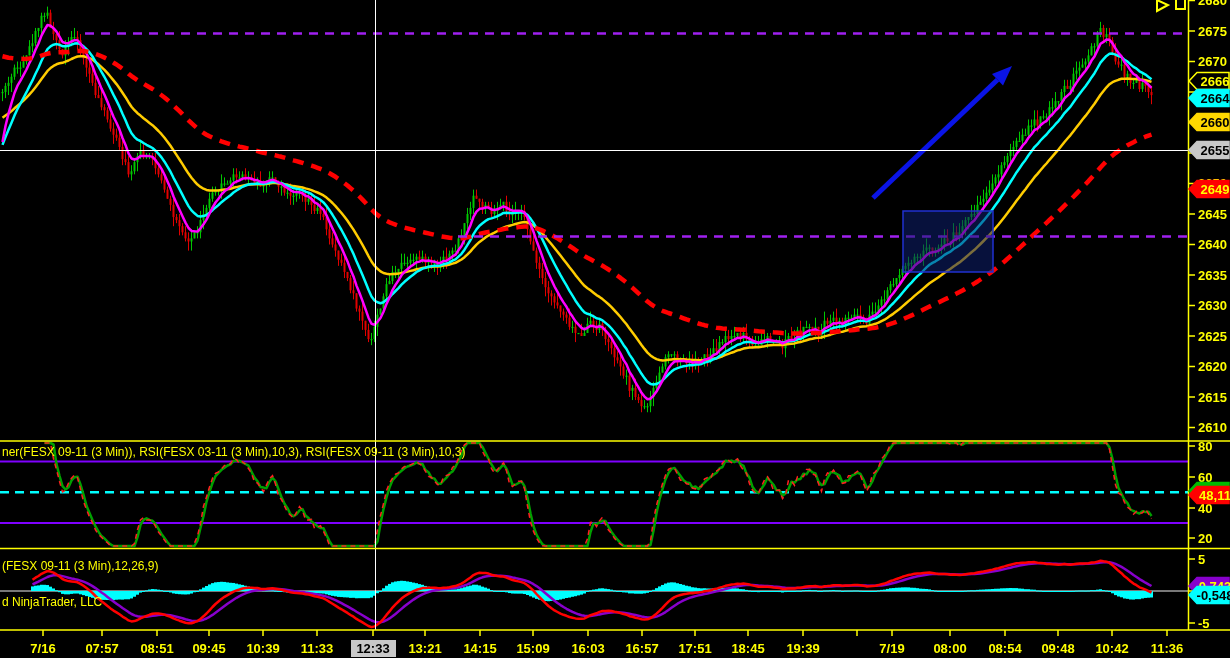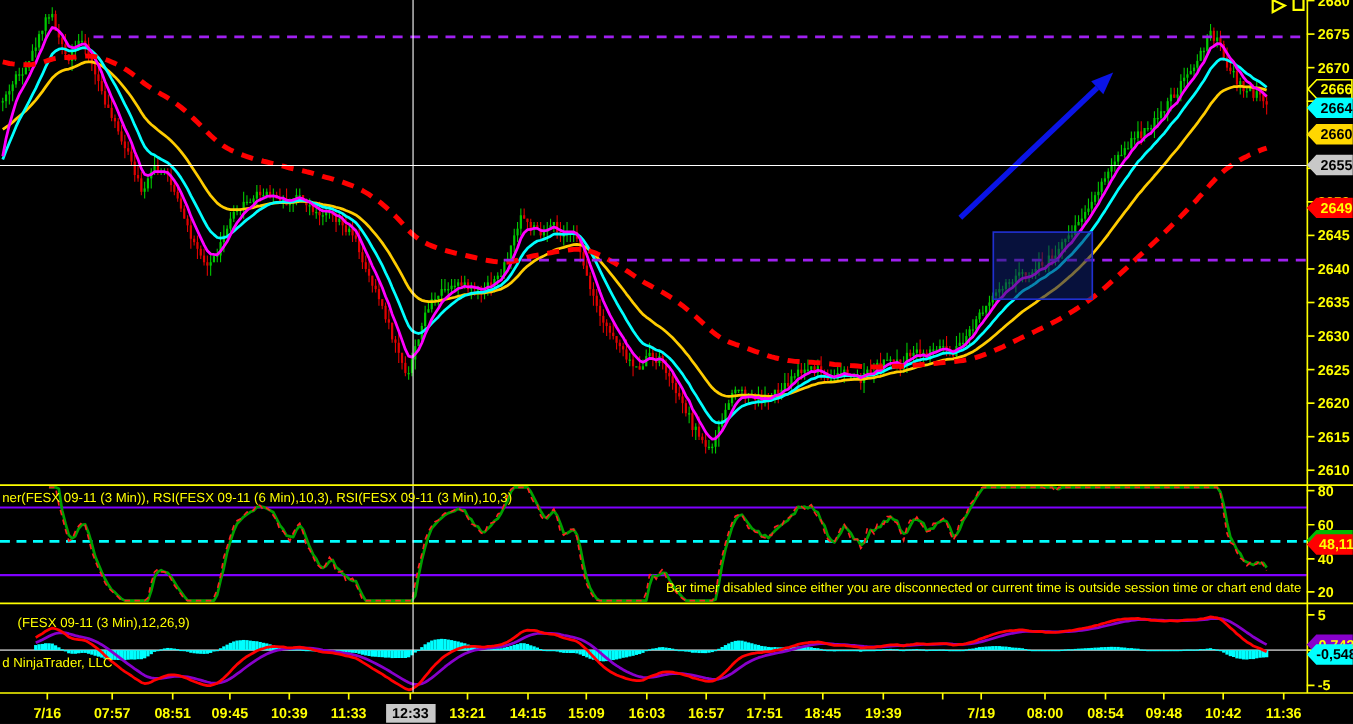--- a/index.html
+++ b/index.html
@@ -9,25 +9,24 @@
   #chart-svg{position:absolute;left:0;top:0;z-index:2}
   .lbl{position:absolute;color:#ffff00;font-size:12px;line-height:14px;white-space:nowrap;z-index:3}
   .warn{position:absolute;color:#ffff00;font-size:12px;white-space:nowrap;z-index:3}
   text{font-family:"Liberation Sans","DejaVu Sans",sans-serif}
 </style>
 </head>
 <body>
 
 <div id="screen">
 
-  <div class="lbl" style="left:2px;top:445px">ner(FESX 09-11 (3 Min)), RSI(FESX 09-11 (6 Min),10,3), RSI(FESX 09-11 (3 Min),10,3)</div>
+  <div class="lbl" style="left:2px;top:445px">ner(FESX 09-11 (3 Min)), RSI(FESX 03-11 (3 Min),10,3), RSI(FESX 09-11 (3 Min),10,3)</div>
 
-  <div class="warn" style="right:47px;top:527px">Bar timer disabled since either you are disconnected or current time is outside session time or chart end date</div>
 
-  <div class="lbl" style="left:16px;top:559px">(FESX 09-11 (3 Min),12,26,9)</div>
+  <div class="lbl" style="left:2px;top:559px">(FESX 09-11 (3 Min),12,26,9)</div>
 
   <div class="lbl" style="left:2px;top:595px">d NinjaTrader, LLC</div>
 
   <svg id="chart-svg" width="1230" height="658">
       <g>
         <line x1="2.5" y1="88.94999999999999" x2="2.5" y2="101.14999999999999" stroke="#00c800" stroke-width="1"></line>
         <rect x="1.5" y="92" width="2" height="1.2" fill="#00c800"></rect>
         <line x1="5.5" y1="82.85" x2="5.5" y2="98.1" stroke="#00c800" stroke-width="1"></line>
         <rect x="4.5" y="85.9" width="2" height="6.099999999999994" fill="#00c800"></rect>
         <line x1="8.5" y1="76.75" x2="8.5" y2="95.05" stroke="#00c800" stroke-width="1"></line>

